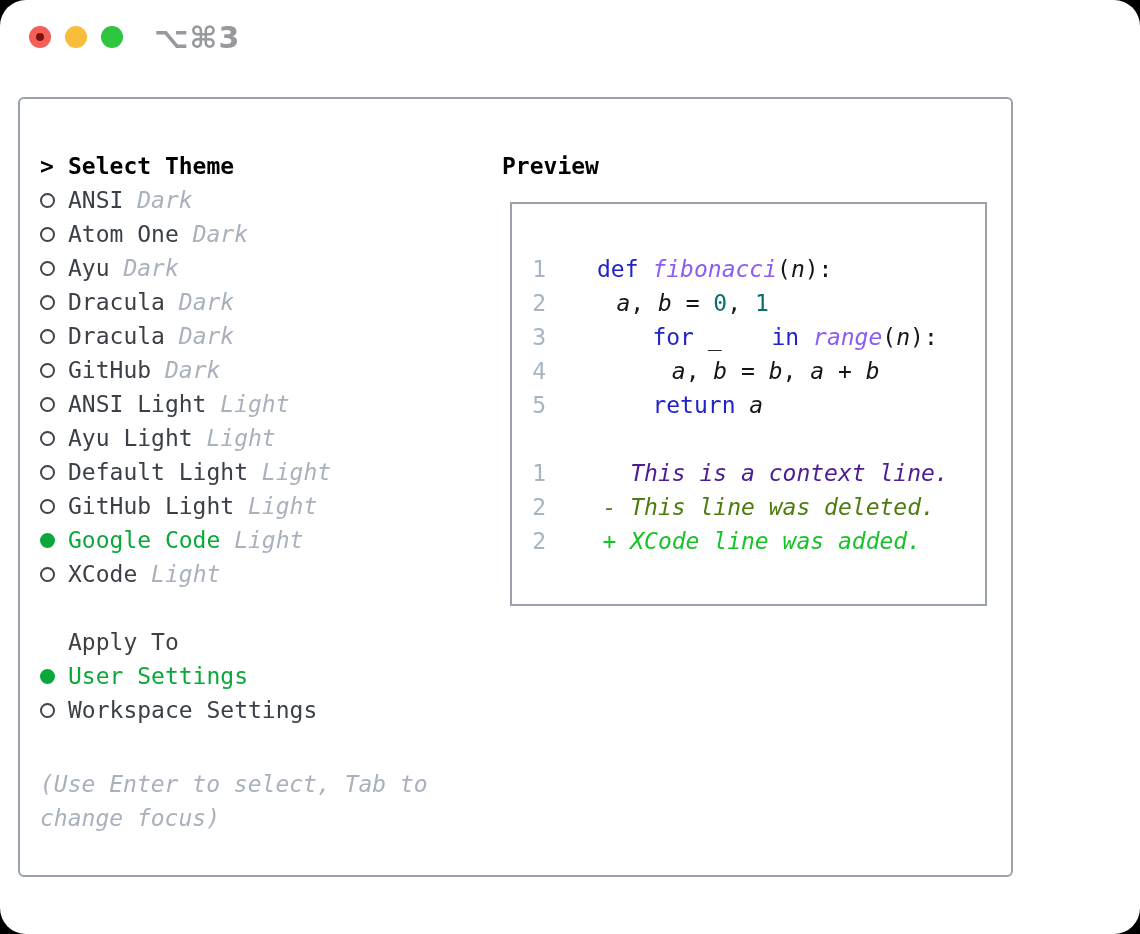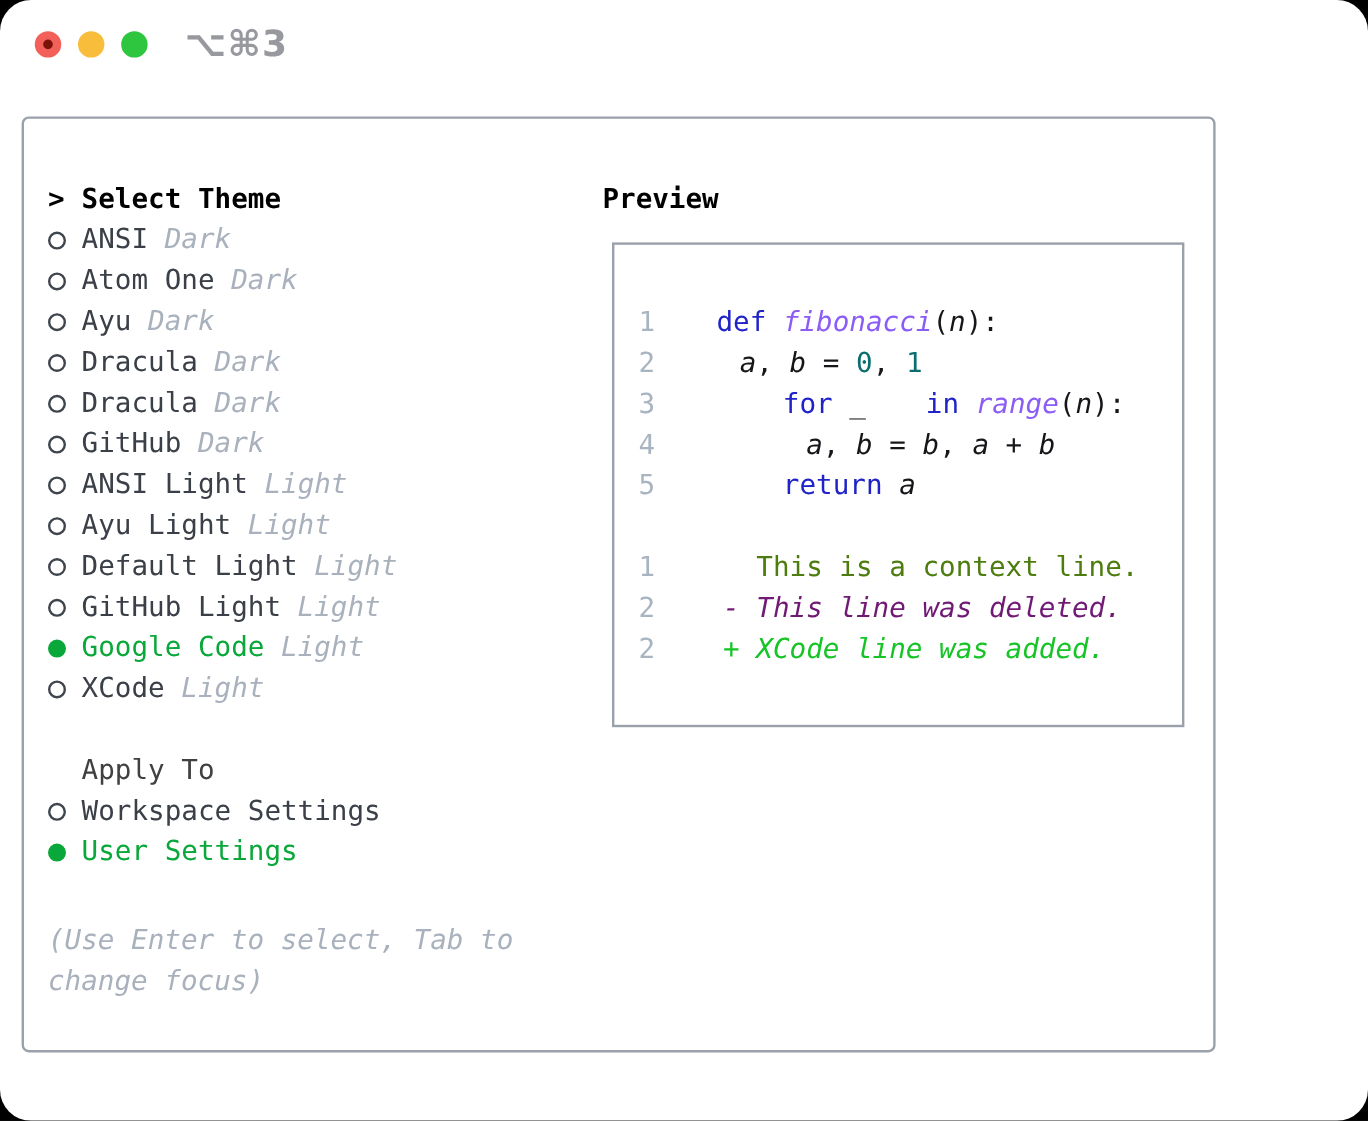--- a/index.html
+++ b/index.html
@@ -80,22 +80,22 @@
     padding: 48px 10px 0 8px;
     overflow: hidden;
   }
   .code-line { height: 34px; display: flex; white-space: pre; }
   .ln { width: 26px; flex: none; text-align: right; margin-right: 15px; color: #a8b4c0; }
   .tok-kw  { color: #2024c8; margin-left: 36px; }
   .tok-fn  { color: #8b5cf6; font-style: italic; }
   .tok-var { color: #16161a; font-style: italic; }
   .tok-num { color: #0b6e6e; }
   .tok-pl  { color: #16161a; }
-  .tok-ctx { color: #4d7c0f; }
-  .tok-del { color: #701a75; font-style: italic; margin-top: 44px; }
+  .tok-ctx { color: #4c1d95; font-style: italic; }
+  .tok-del { color: #4d7c0f; font-style: italic; margin-top: 44px; }
   .tok-add { color: #17c427; font-style: italic; }
 </style>
 </head>
 <body>
 
 <div class="window">
 
   <div class="titlebar">
     <div class="lights">
       <div class="light red">
@@ -131,22 +131,22 @@
         </div>
 
       <div class="row gap">&nbsp;</div>
 
       <div class="row">
         <span class="prefix"></span>
         <span class="apply-hdr">Apply To</span>
       </div>
 
       <div id="apply-list">
+          <div class="row item selected"><span class="prefix"><span class="ring sel"></span></span><span class="item-name">User Settings</span></div>
           <div class="row item"><span class="prefix"><span class="ring"></span></span><span class="item-name">Workspace Settings</span></div>
-          <div class="row item selected"><span class="prefix"><span class="ring sel"></span></span><span class="item-name">User Settings</span></div>
         </div>
 
       <div class="help">(Use Enter to select, Tab to change focus)</div>
     </div>
 
     <div class="col-right">
       <div class="row">
         <span class="hdr">Preview</span>
       </div>
       <div class="preview-box" id="preview-code">

